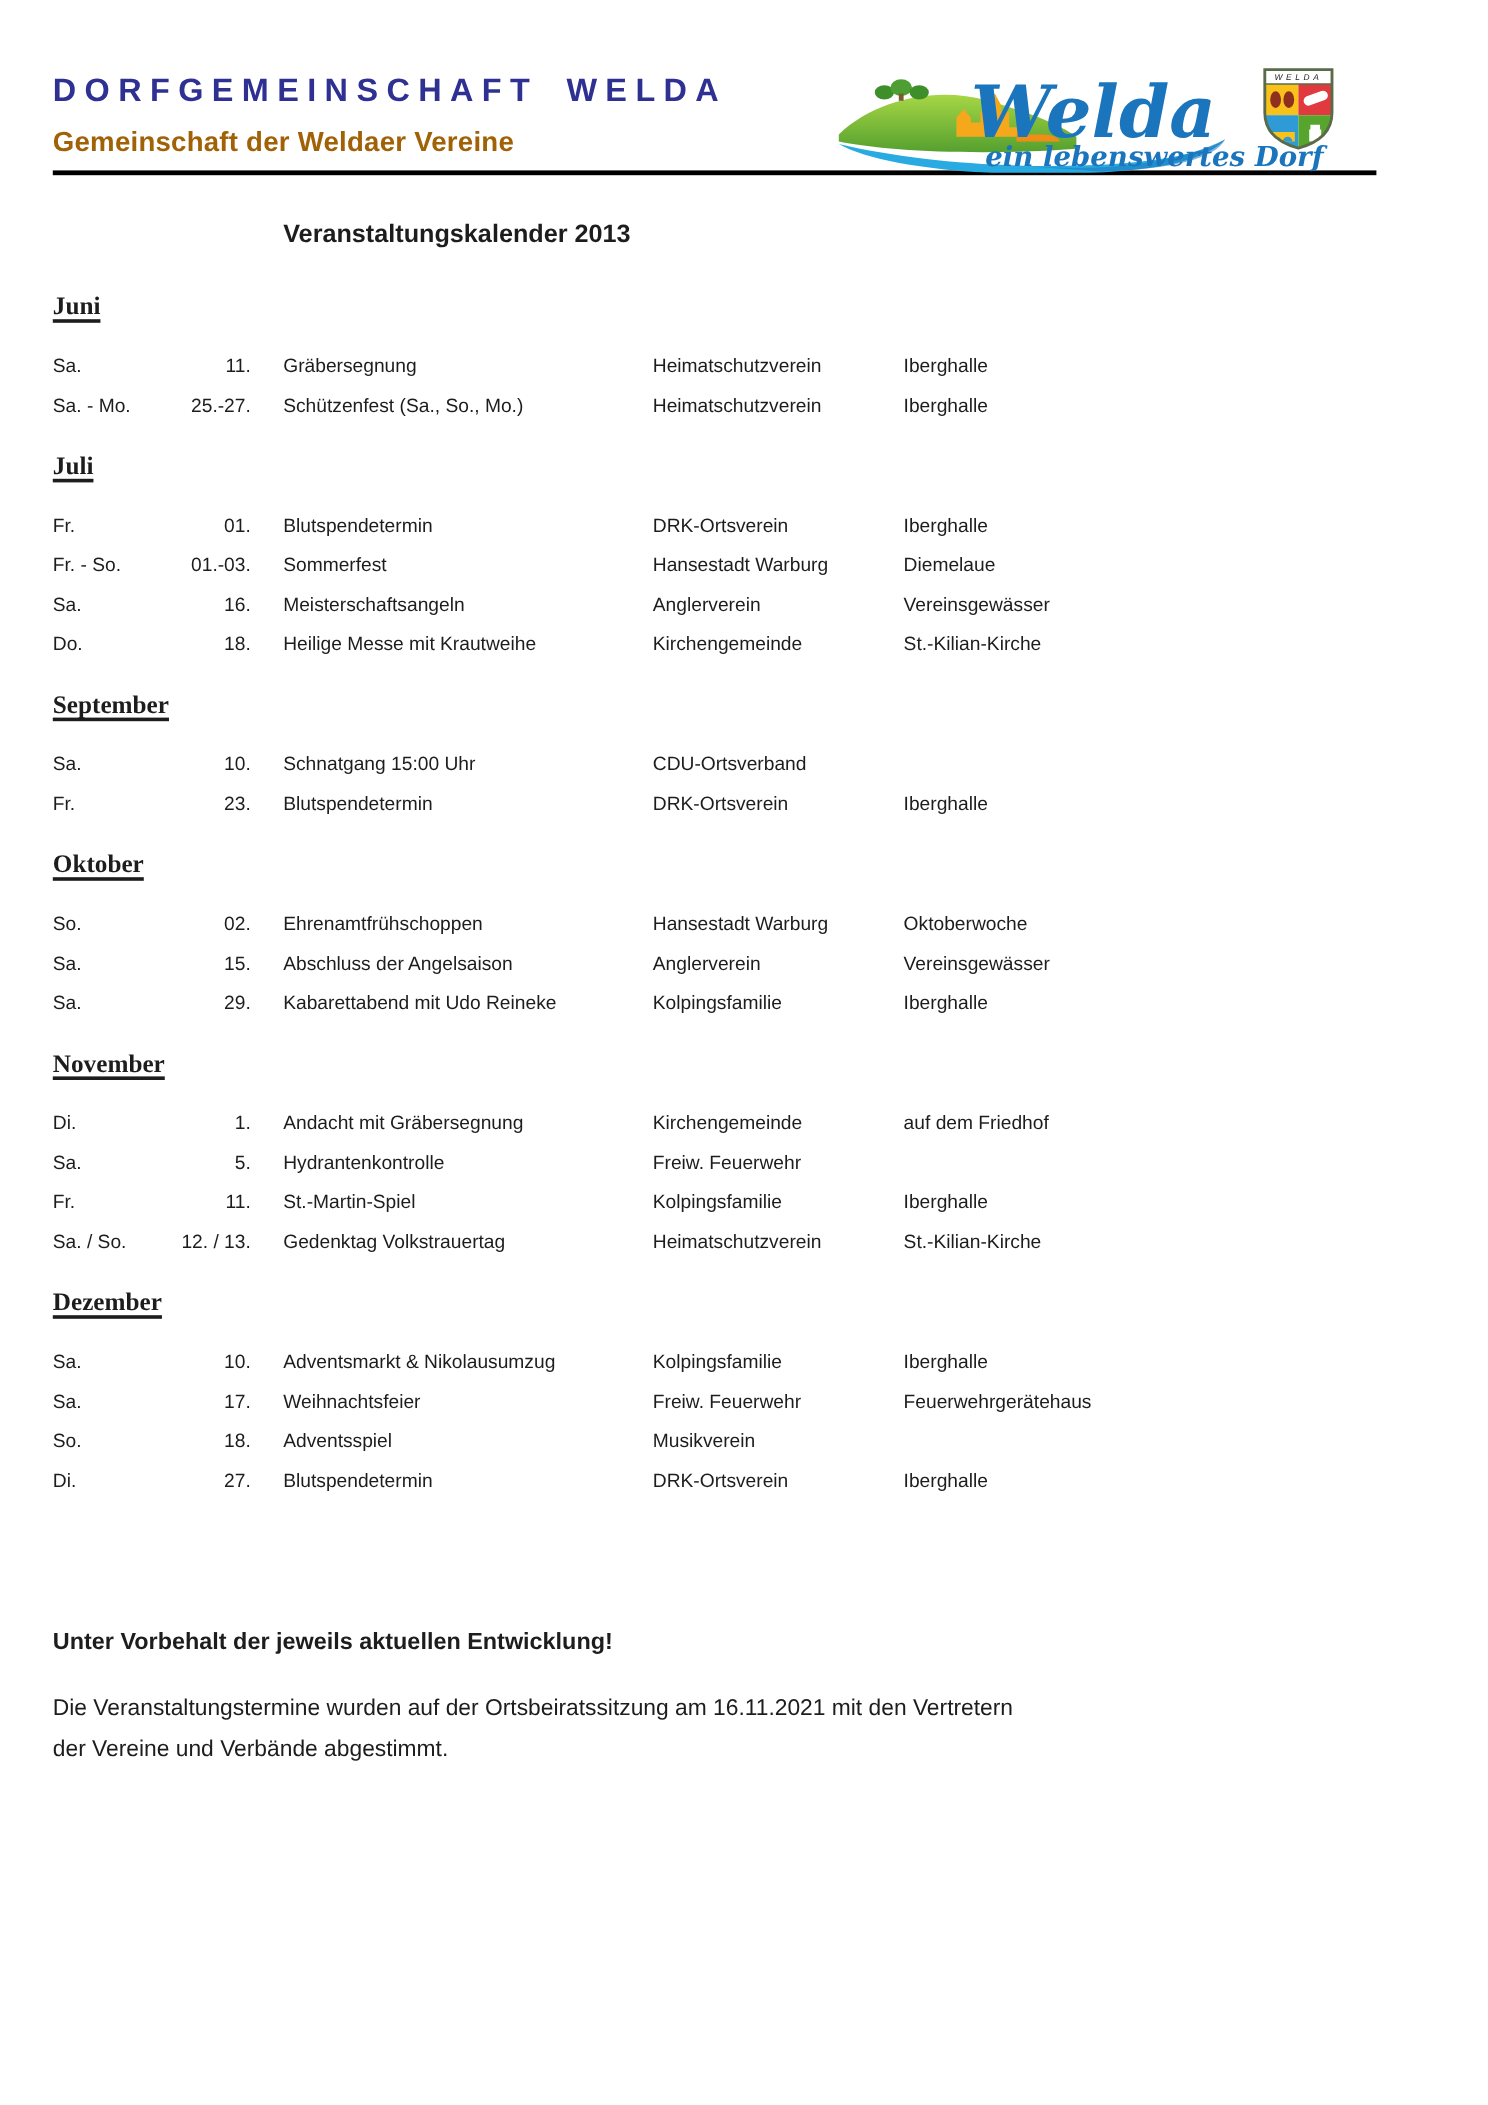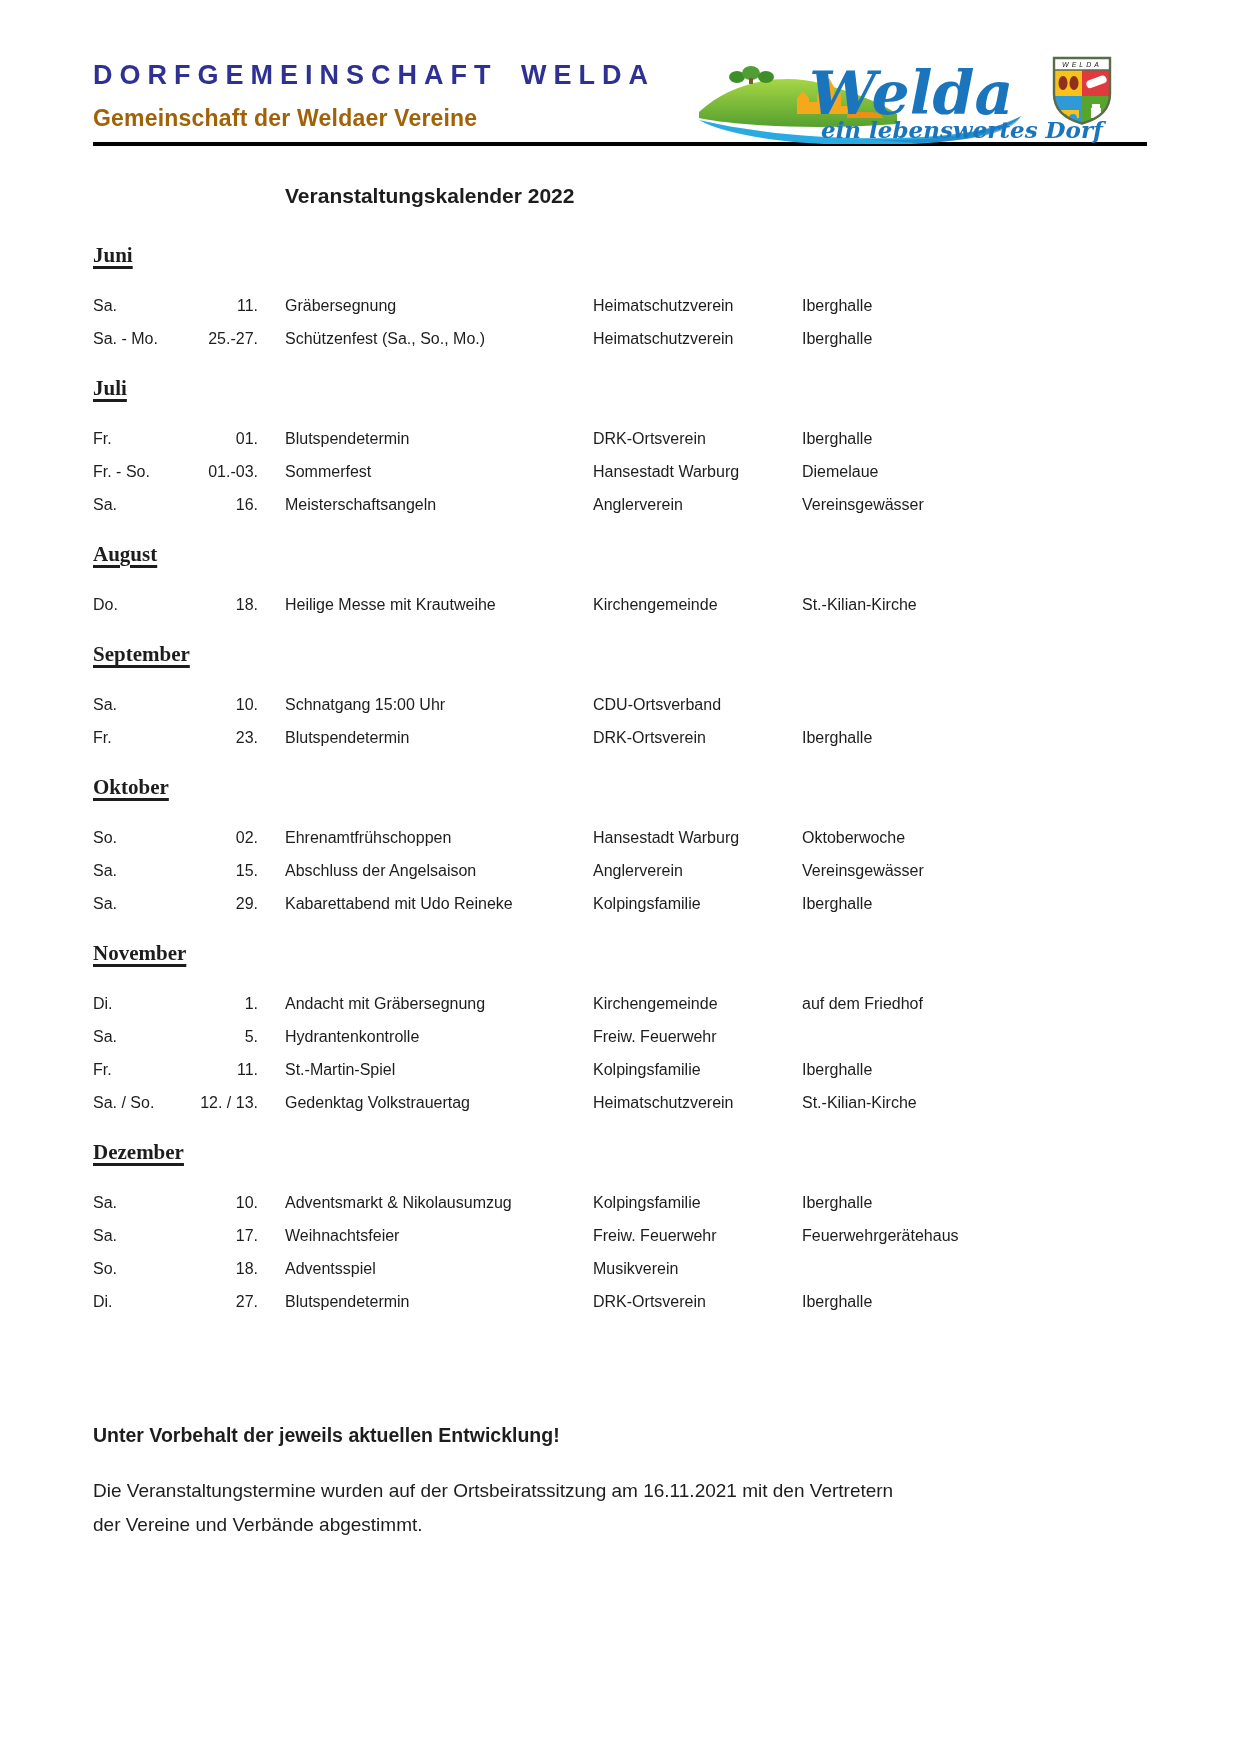--- a/index.html
+++ b/index.html
@@ -2,21 +2,21 @@
 <html><head>
 <meta charset="utf-8">
 <style>
   * { margin:0; padding:0; box-sizing:border-box; }
   html,body { background:#ffffff; }
   body {
     width:1240px; height:1754px; position:relative;
     font-family:"Liberation Sans", sans-serif;
     color:#1d1d1d; overflow:hidden;
   }
-  .page { padding:60px 93px 0 93px; position:relative; }
+  .page { padding:60px 93px 0 44px; position:relative; }
 
   
   .org-title {
     color:#2e3192; font-size:27px; font-weight:bold;
     letter-spacing:7px; word-spacing:9px; line-height:31px;
     white-space:nowrap;
   }
   .org-subtitle {
     color:#a16207; font-size:23px; font-weight:bold;
     margin-top:14px; line-height:27px; letter-spacing:0.2px;
@@ -118,21 +118,21 @@
           <path d="M357,10 h56 v36 c0,16 -11.5,25 -28,29.5 c-16.5,-4.5 -28,-13.5 -28,-29.5 Z" fill="none" stroke="#5a6b4a" stroke-width="2.4"></path>
           <line x1="357" y1="22" x2="413" y2="22" stroke="#5a6b4a" stroke-width="1.4"></line>
           <text x="385" y="19" text-anchor="middle" font-family="Liberation Sans, sans-serif" font-size="7" letter-spacing="3" fill="#222222">WELDA</text>
         </g>
       </svg>
     </div>
 
     <div class="header-rule"></div>
   </div>
 
-  <div class="doc-title">Veranstaltungskalender 2022</div>
+  <div class="doc-title">Veranstaltungskalender 2013</div>
 
   <div>
 
     <div class="month">
       <div class="month-name">Juni</div>
       <div class="event-row">
         <span class="day">Sa.</span>
         <span class="date">11.</span>
         <span class="event">Gräbersegnung</span>
         <span class="organizer">Heimatschutzverein</span>
@@ -166,21 +166,20 @@
       <div class="event-row">
         <span class="day">Sa.</span>
         <span class="date">16.</span>
         <span class="event">Meisterschaftsangeln</span>
         <span class="organizer">Anglerverein</span>
         <span class="location">Vereinsgewässer</span>
       </div>
     </div>
 
     <div class="month">
-      <div class="month-name">August</div>
       <div class="event-row">
         <span class="day">Do.</span>
         <span class="date">18.</span>
         <span class="event">Heilige Messe mit Krautweihe</span>
         <span class="organizer">Kirchengemeinde</span>
         <span class="location">St.-Kilian-Kirche</span>
       </div>
     </div>
 
     <div class="month">

